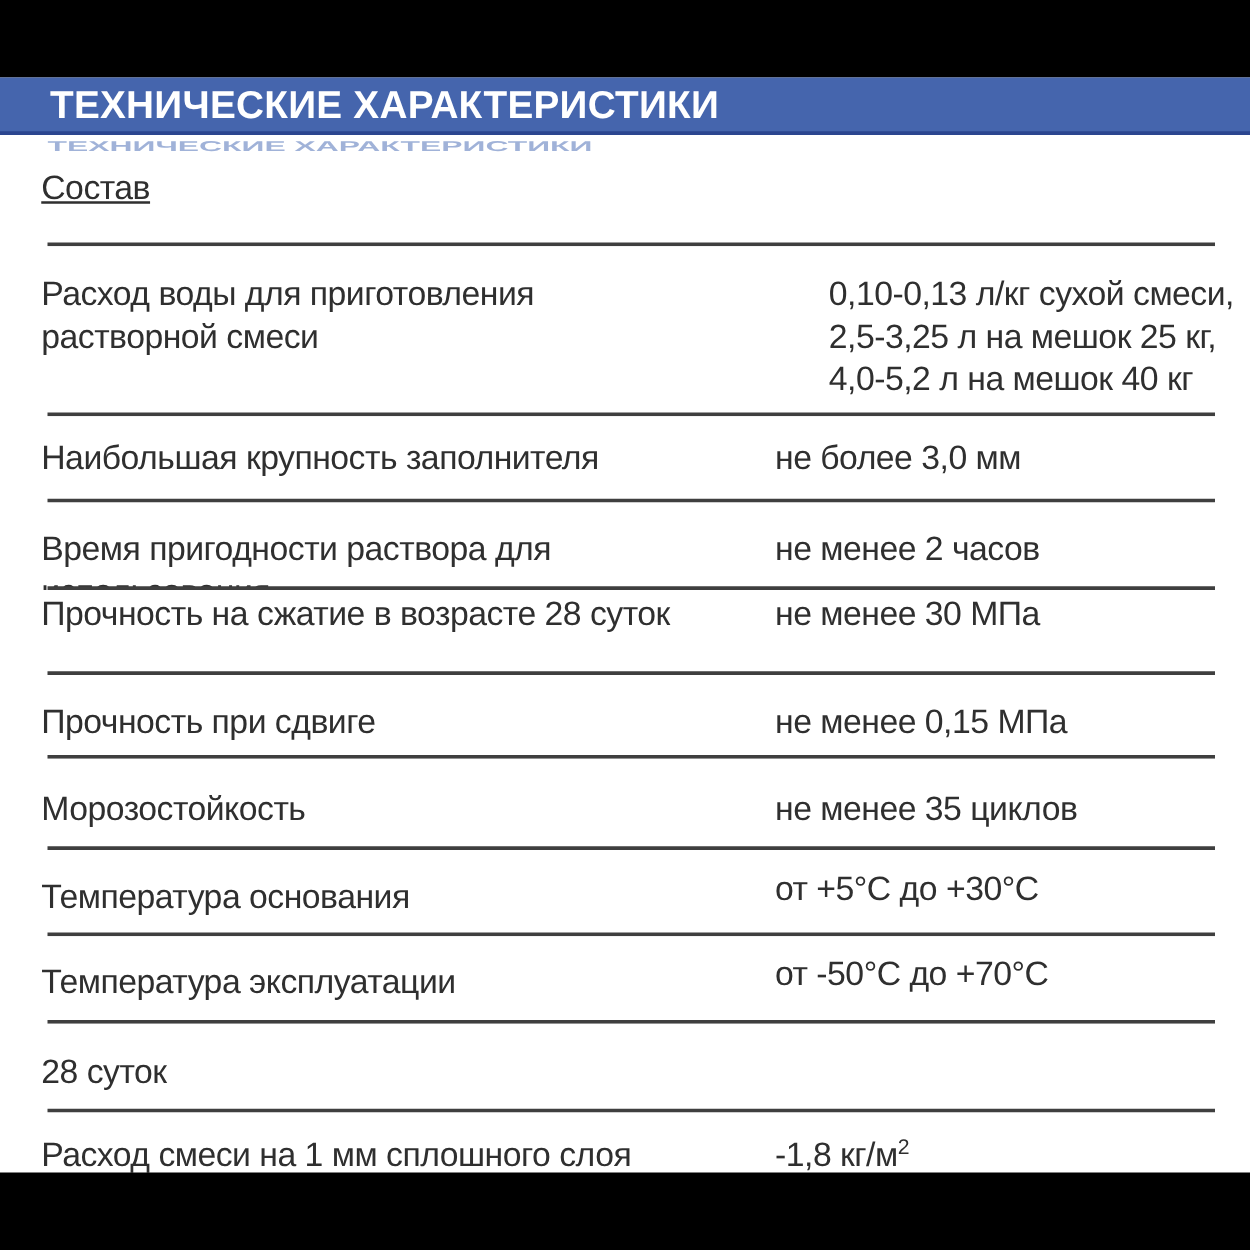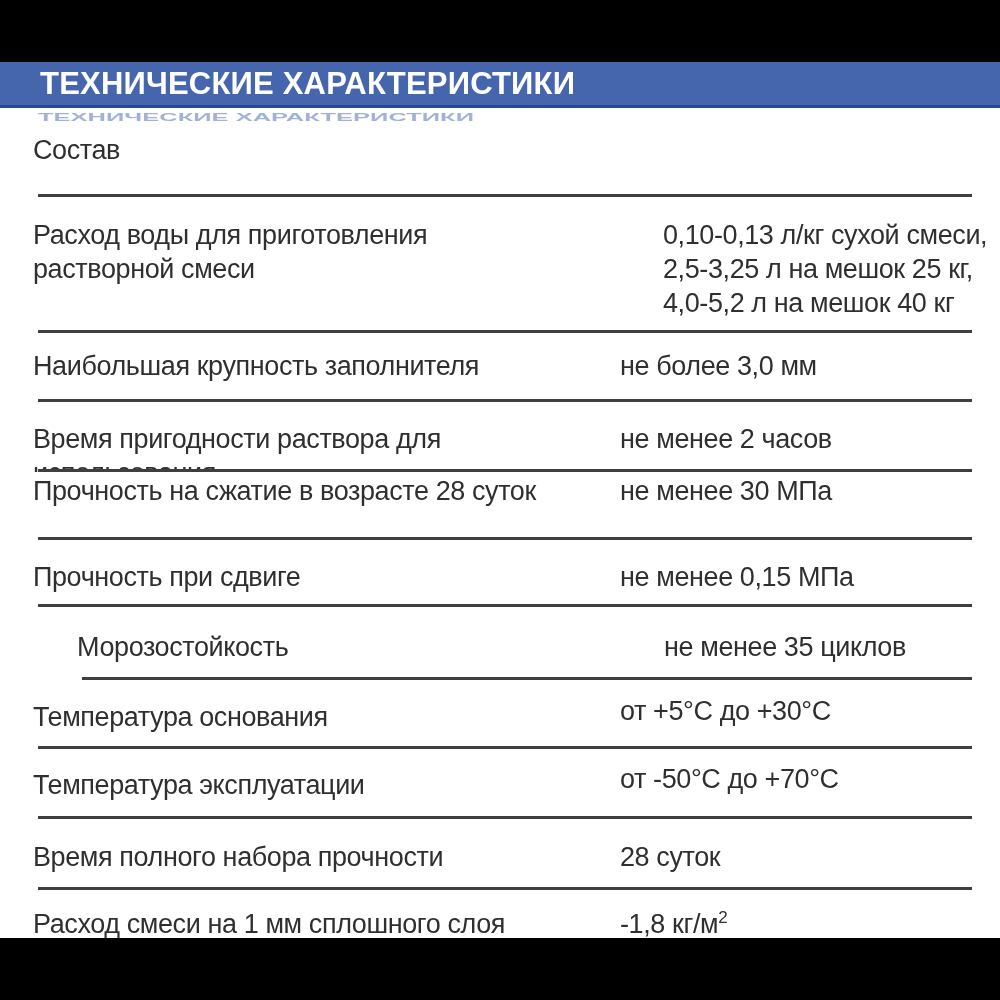--- a/index.html
+++ b/index.html
@@ -73,28 +73,28 @@
   }
   .row.no-rule::after { display: none; }
 
   .cell-label, .cell-value {
     white-space: pre-line;
     letter-spacing: -0.4px;
   }
   .cell-value { padding-right: 12px; }
   .cell-value sup { font-size: 17px; line-height: 0; vertical-align: super; }
 
-  .r1  { height: 89px;  padding-top: 19px; }
+  .r1  { height: 89px;  padding-top: 19px; text-decoration: underline; }
   .r1 .cell-label { padding-top: 6px; }
   .r2  { height: 136px; padding-top: 21px; gap: 43px; }
   .r3  { height: 69px;  padding-top: 16px; border-radius: 29px; }
   .r4  { height: 70px;  padding-top: 20px; }
   .r5  { height: 68px;  padding-top: 2px; }
   .r6  { height: 67px;  padding-top: 20px; }
-  .r7  { height: 73px;  padding-top: 23px; margin-left: 44px; }
+  .r7  { height: 73px;  padding-top: 23px; }
   .r8  { height: 69px;  padding-top: 20px; }
   .r8 .cell-value, .r9 .cell-value { margin-top: -6px; }
   .r9  { height: 70px;  padding-top: 19px; }
   .r10 { height: 71px;  padding-top: 21px; }
   .r11 { height: 50px;  padding-top: 17px; }
 </style>
 </head>
 <body>
 
 <div class="page">
@@ -150,21 +150,20 @@
       <div class="cell-label">Температура основания</div>
       <div class="cell-value">от +5°С до +30°С</div>
     </div>
 
     <div class="row r9">
       <div class="cell-label">Температура эксплуатации</div>
       <div class="cell-value">от -50°С до +70°С</div>
     </div>
 
     <div class="row r10">
-      <div class="cell-label">Время полного набора прочности</div>
       <div class="cell-value">28 суток</div>
     </div>
 
     <div class="row r11 no-rule">
       <div class="cell-label">Расход смеси на 1 мм сплошного слоя</div>
       <div class="cell-value"><span>-1,8 кг/м</span><sup>2</sup></div>
     </div>
 
   </div>
 

